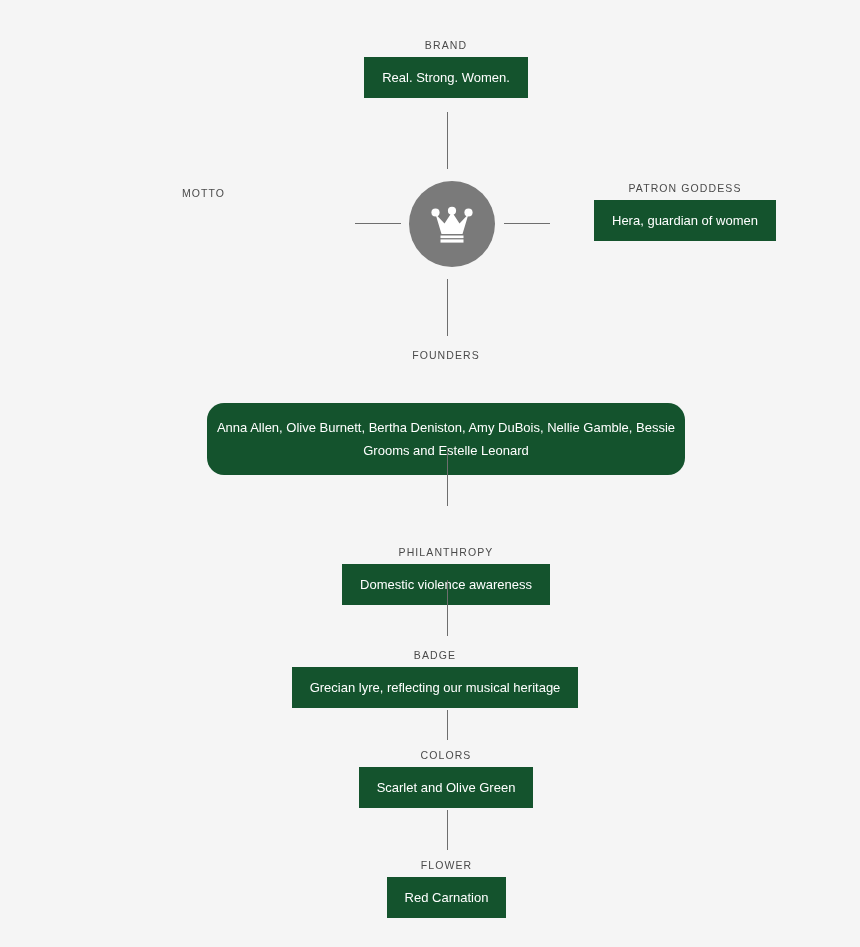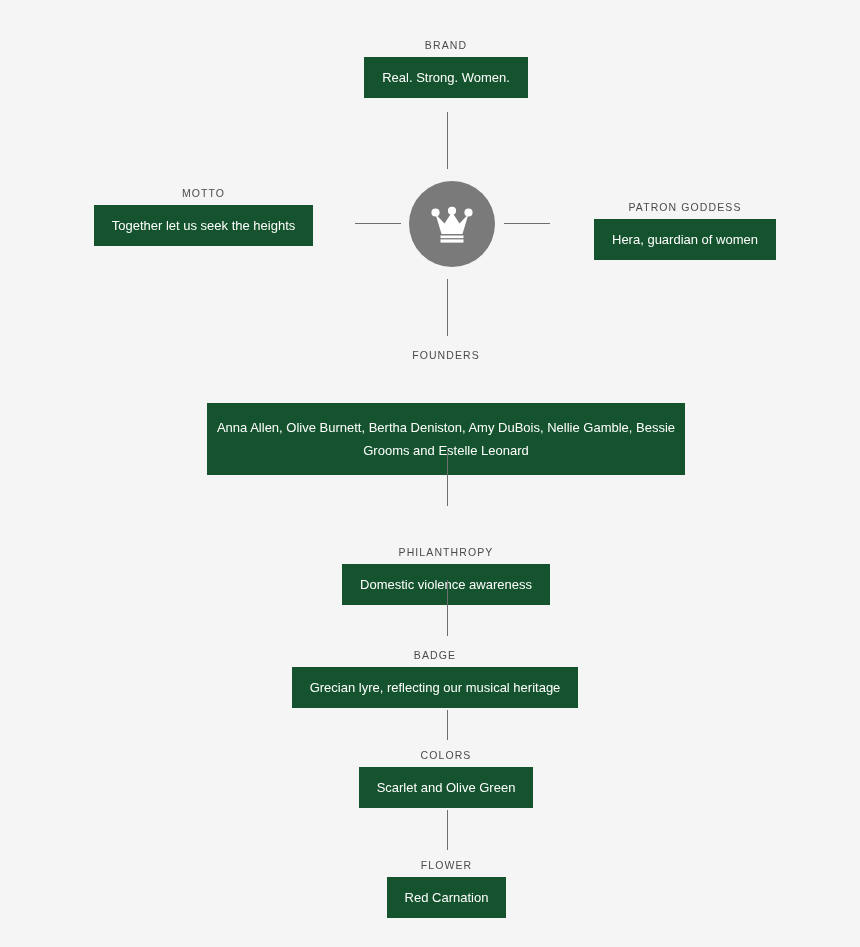--- a/index.html
+++ b/index.html
@@ -75,28 +75,28 @@
     align-items: center;
     justify-content: center;
   }
   .emblem svg {
     display: block;
   }
 
   
   #node-brand        { left: 355px; top: 39px;  width: 182px; }
   #node-motto        { left: 74px;  top: 187px; width: 259px; }
-  #node-patron       { left: 577px; top: 201px; width: 216px; }
+  #node-patron       { left: 577px; top: 182px; width: 216px; }
   #node-founders     { left: 207px; top: 349px; width: 478px; gap: 36px; }
   #node-philanthropy { left: 331px; top: 546px; width: 230px; }
   #node-badge        { left: 266px; top: 649px; width: 338px; }
   #node-colors       { left: 347px; top: 749px; width: 198px; }
   #node-flower       { left: 381px; top: 859px; width: 131px; }
 
-  #node-founders .node-box { padding: 13px 5px; }
+  #node-founders .node-box { padding: 13px 5px; border-radius: 17px; }
 </style>
 </head>
 <body>
 
 <div class="canvas">
 
   <div class="node" id="node-brand">
     <div class="node-label">BRAND</div>
     <div class="node-box">Real. Strong. Women.</div>
   </div>
@@ -118,21 +118,20 @@
       </svg>
     </span>
   </div>
 
   <div class="h-line" style="left:355px; top:223px; width:46px;"></div>
 
   <div class="h-line" style="left:504px; top:223px; width:46px;"></div>
 
   <div class="node" id="node-motto">
     <div class="node-label">MOTTO</div>
-    <div class="node-box">Together let us seek the heights</div>
   </div>
 
   <div class="node" id="node-patron">
     <div class="node-label">PATRON GODDESS</div>
     <div class="node-box">Hera, guardian of women</div>
   </div>
 
   <div class="v-line" style="left:447px; top:279px; height:57px;"></div>
 
   <div class="node" id="node-founders">

